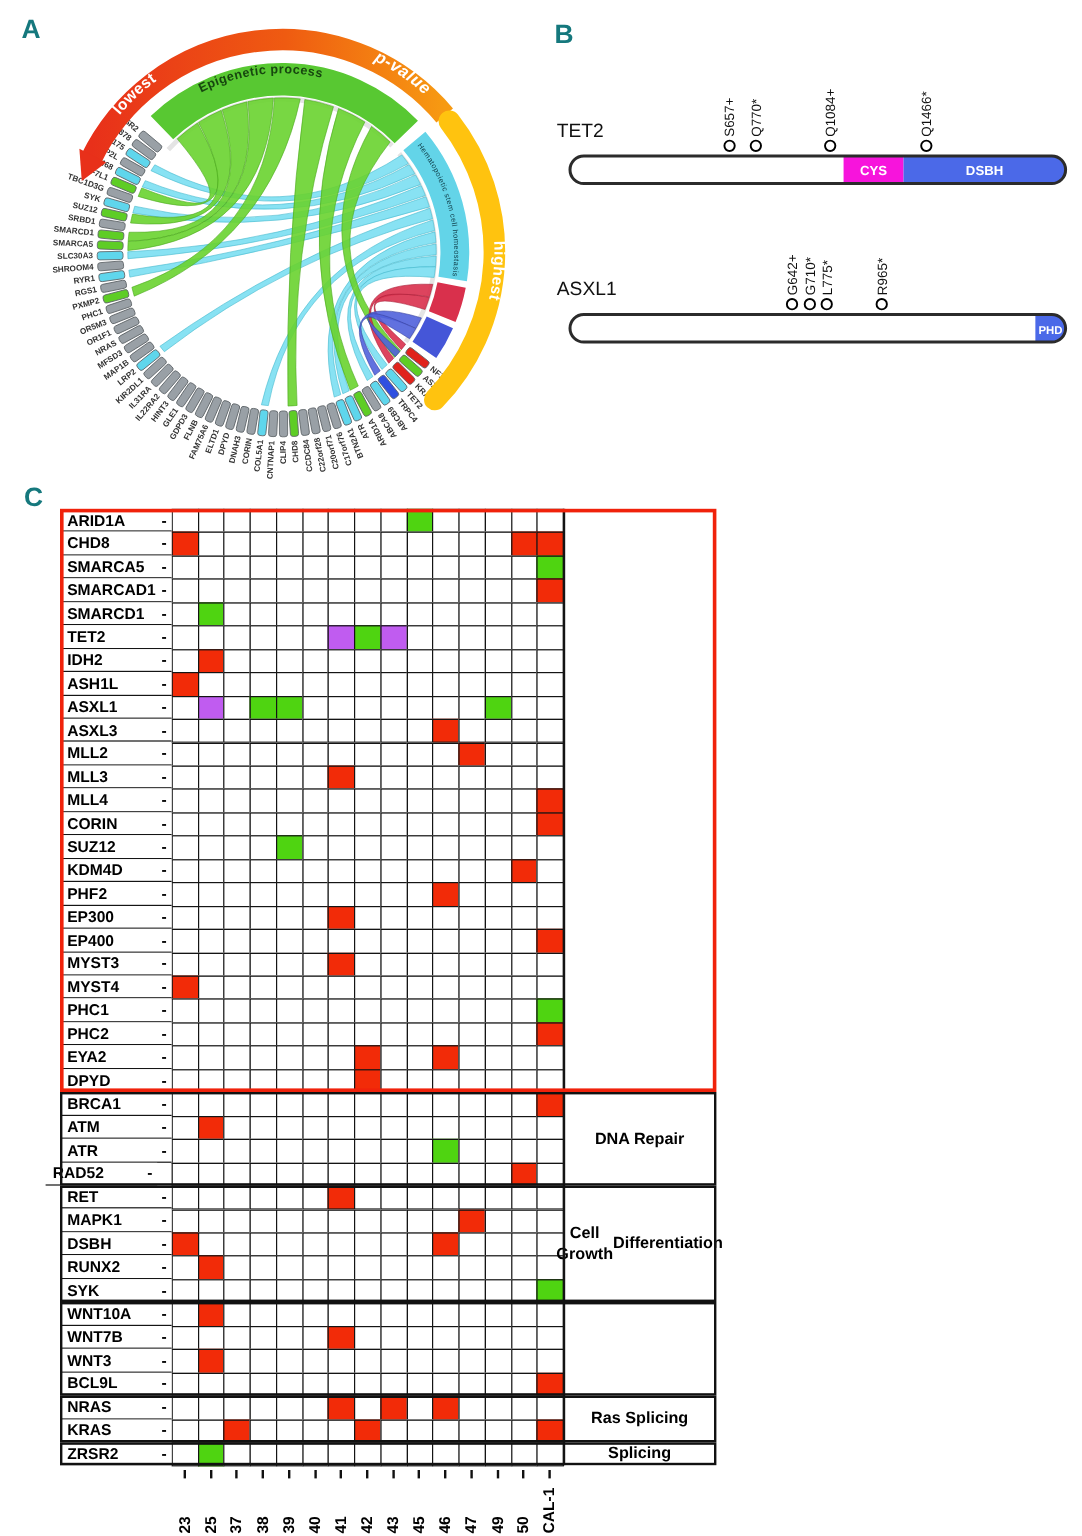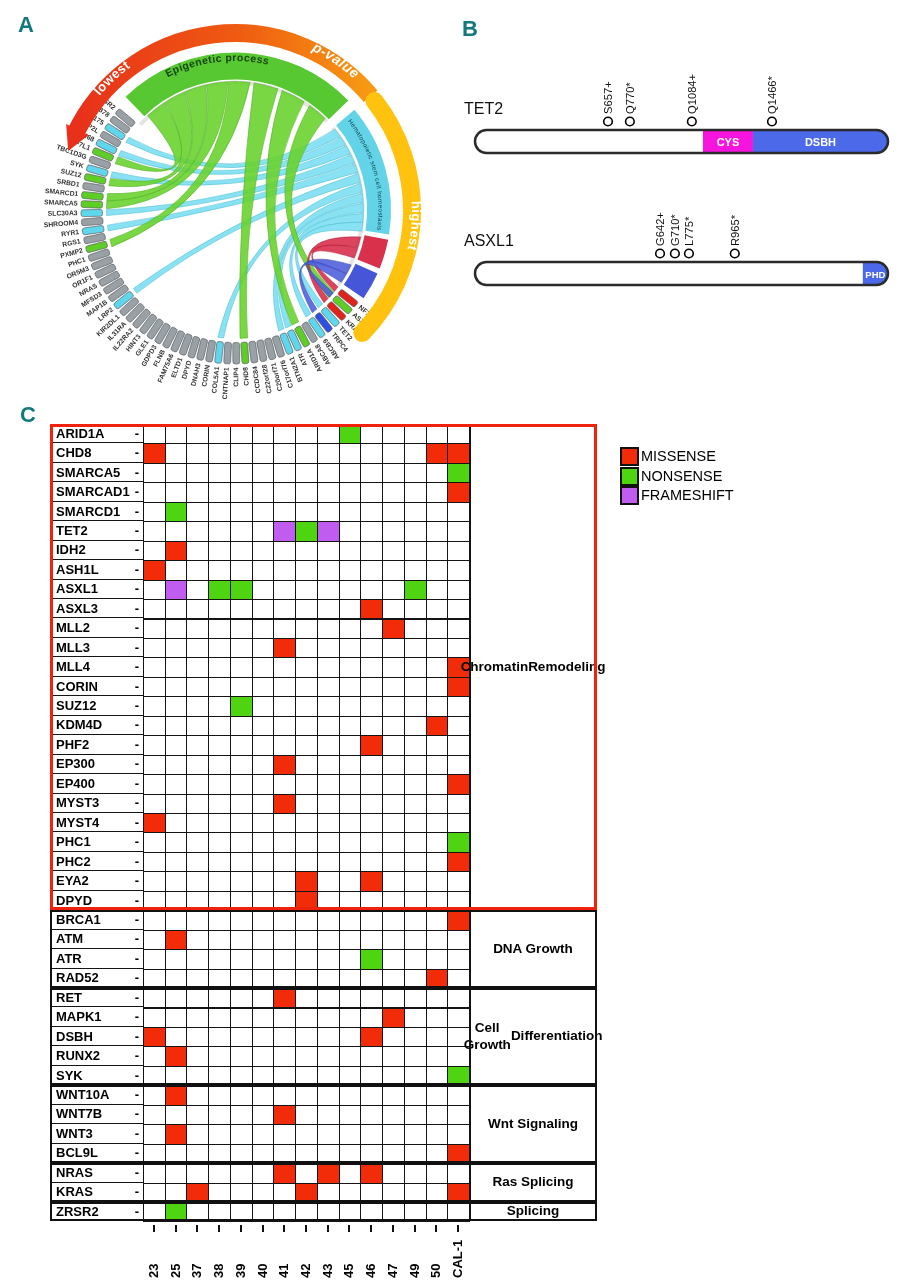--- a/index.html
+++ b/index.html
@@ -759,21 +759,21 @@
       <div class="mx-cell" style="left: 251.665px; top: 949.15px; width: 22.733px; height: 20.45px;"></div>
       <div class="mx-cell" style="left: 273.398px; top: 949.15px; width: 22.733px; height: 20.45px;"></div>
       <div class="mx-cell" style="left: 295.131px; top: 949.15px; width: 22.733px; height: 20.45px;"></div>
       <div class="mx-cell" style="left: 316.864px; top: 949.15px; width: 22.733px; height: 20.45px;"></div>
       <div class="mx-cell" style="left: 338.597px; top: 949.15px; width: 22.733px; height: 20.45px;"></div>
       <div class="mx-cell" style="left: 360.33px; top: 949.15px; width: 22.733px; height: 20.45px; background: rgb(79, 212, 17);"></div>
       <div class="mx-cell" style="left: 382.063px; top: 949.15px; width: 22.733px; height: 20.45px;"></div>
       <div class="mx-cell" style="left: 403.796px; top: 949.15px; width: 22.733px; height: 20.45px;"></div>
       <div class="mx-cell" style="left: 425.529px; top: 949.15px; width: 22.733px; height: 20.45px;"></div>
       <div class="mx-cell" style="left: 447.262px; top: 949.15px; width: 22.733px; height: 20.45px;"></div>
-      <div class="mx-rowlabel" style="left: 50px; top: 968.6px; width: 93px; height: 19.45px;">
+      <div class="mx-rowlabel" style="left: 38px; top: 968.6px; width: 93px; height: 19.45px;">
         <span>RAD52</span>
         <span>-</span>
       </div>
       <div class="mx-cell" style="left: 143px; top: 968.6px; width: 22.733px; height: 20.45px;"></div>
       <div class="mx-cell" style="left: 164.733px; top: 968.6px; width: 22.733px; height: 20.45px;"></div>
       <div class="mx-cell" style="left: 186.466px; top: 968.6px; width: 22.733px; height: 20.45px;"></div>
       <div class="mx-cell" style="left: 208.199px; top: 968.6px; width: 22.733px; height: 20.45px;"></div>
       <div class="mx-cell" style="left: 229.932px; top: 968.6px; width: 22.733px; height: 20.45px;"></div>
       <div class="mx-cell" style="left: 251.665px; top: 968.6px; width: 22.733px; height: 20.45px;"></div>
       <div class="mx-cell" style="left: 273.398px; top: 968.6px; width: 22.733px; height: 20.45px;"></div>
@@ -1008,39 +1008,31 @@
       <div class="mx-cell" style="left: 295.131px; top: 1202px; width: 22.733px; height: 20.45px;"></div>
       <div class="mx-cell" style="left: 316.864px; top: 1202px; width: 22.733px; height: 20.45px;"></div>
       <div class="mx-cell" style="left: 338.597px; top: 1202px; width: 22.733px; height: 20.45px;"></div>
       <div class="mx-cell" style="left: 360.33px; top: 1202px; width: 22.733px; height: 20.45px;"></div>
       <div class="mx-cell" style="left: 382.063px; top: 1202px; width: 22.733px; height: 20.45px;"></div>
       <div class="mx-cell" style="left: 403.796px; top: 1202px; width: 22.733px; height: 20.45px;"></div>
       <div class="mx-cell" style="left: 425.529px; top: 1202px; width: 22.733px; height: 20.45px;"></div>
       <div class="mx-cell" style="left: 447.262px; top: 1202px; width: 22.733px; height: 20.45px;"></div>
       <div class="mx-vline" style="left: 469px; top: 424px; width: 2px; height: 797.45px;"></div>
       <div class="mx-groupbox" style="left: 50px; top: 424px; width: 547px; height: 486.25px; border: 3px solid rgb(240, 34, 11); z-index: 6;"></div>
-      <div class="mx-grouplabel" style="left: 474px; top: 424px; width: 118px; height: 486.25px;">
-        <span>Chromatin</span>
-        <br>
-        <span>Remodeling</span>
-      </div>
       <div class="mx-groupbox" style="left: 50px; top: 910.25px; width: 547px; height: 77.8px; border: 2px solid rgb(17, 17, 17);"></div>
       <div class="mx-grouplabel" style="left: 474px; top: 910.25px; width: 118px; height: 77.8px;">
-        <span>DNA Growth</span>
+        <span>DNA Repair</span>
       </div>
       <div class="mx-groupbox" style="left: 50px; top: 988.05px; width: 547px; height: 97.25px; border: 2px solid rgb(17, 17, 17);"></div>
       <div class="mx-grouplabel" style="left: 474px; top: 988.05px; width: 118px; height: 97.25px;">
         <span>Cell Growth</span>
         <br>
         <span>Differentiation</span>
       </div>
       <div class="mx-groupbox" style="left: 50px; top: 1085.3px; width: 547px; height: 77.8px; border: 2px solid rgb(17, 17, 17);"></div>
-      <div class="mx-grouplabel" style="left: 474px; top: 1085.3px; width: 118px; height: 77.8px;">
-        <span>Wnt Signaling</span>
-      </div>
       <div class="mx-groupbox" style="left: 50px; top: 1163.1px; width: 547px; height: 38.9px; border: 2px solid rgb(17, 17, 17);"></div>
       <div class="mx-grouplabel" style="left: 474px; top: 1163.1px; width: 118px; height: 38.9px;">
         <span>Ras Splicing</span>
       </div>
       <div class="mx-groupbox" style="left: 50px; top: 1202px; width: 547px; height: 19.45px; border: 2px solid rgb(17, 17, 17);"></div>
       <div class="mx-grouplabel" style="left: 474px; top: 1202px; width: 118px; height: 19.45px;">
         <span>Splicing</span>
       </div>
       <div class="mx-tick" style="left: 152.867px; top: 1225.45px;"></div>
       <div class="mx-collabel" style="left: 145.867px; top: 1278px;">23</div>
@@ -1066,27 +1058,13 @@
       <div class="mx-collabel" style="left: 363.197px; top: 1278px;">46</div>
       <div class="mx-tick" style="left: 391.929px; top: 1225.45px;"></div>
       <div class="mx-collabel" style="left: 384.929px; top: 1278px;">47</div>
       <div class="mx-tick" style="left: 413.662px; top: 1225.45px;"></div>
       <div class="mx-collabel" style="left: 406.662px; top: 1278px;">49</div>
       <div class="mx-tick" style="left: 435.395px; top: 1225.45px;"></div>
       <div class="mx-collabel" style="left: 428.395px; top: 1278px;">50</div>
       <div class="mx-tick" style="left: 457.128px; top: 1225.45px;"></div>
       <div class="mx-collabel" style="left: 450.128px; top: 1278px;">CAL-1</div>
     </div>
-  <div id="legend">
-      <div class="legend-item">
-        <div class="legend-swatch" style="background: rgb(242, 43, 8);"></div>
-        <div class="legend-label">MISSENSE</div>
-      </div>
-      <div class="legend-item">
-        <div class="legend-swatch" style="background: rgb(79, 212, 17);"></div>
-        <div class="legend-label">NONSENSE</div>
-      </div>
-      <div class="legend-item">
-        <div class="legend-swatch" style="background: rgb(192, 92, 240);"></div>
-        <div class="legend-label">FRAMESHIFT</div>
-      </div>
-    </div>
 </div>
 
 </body></html>

